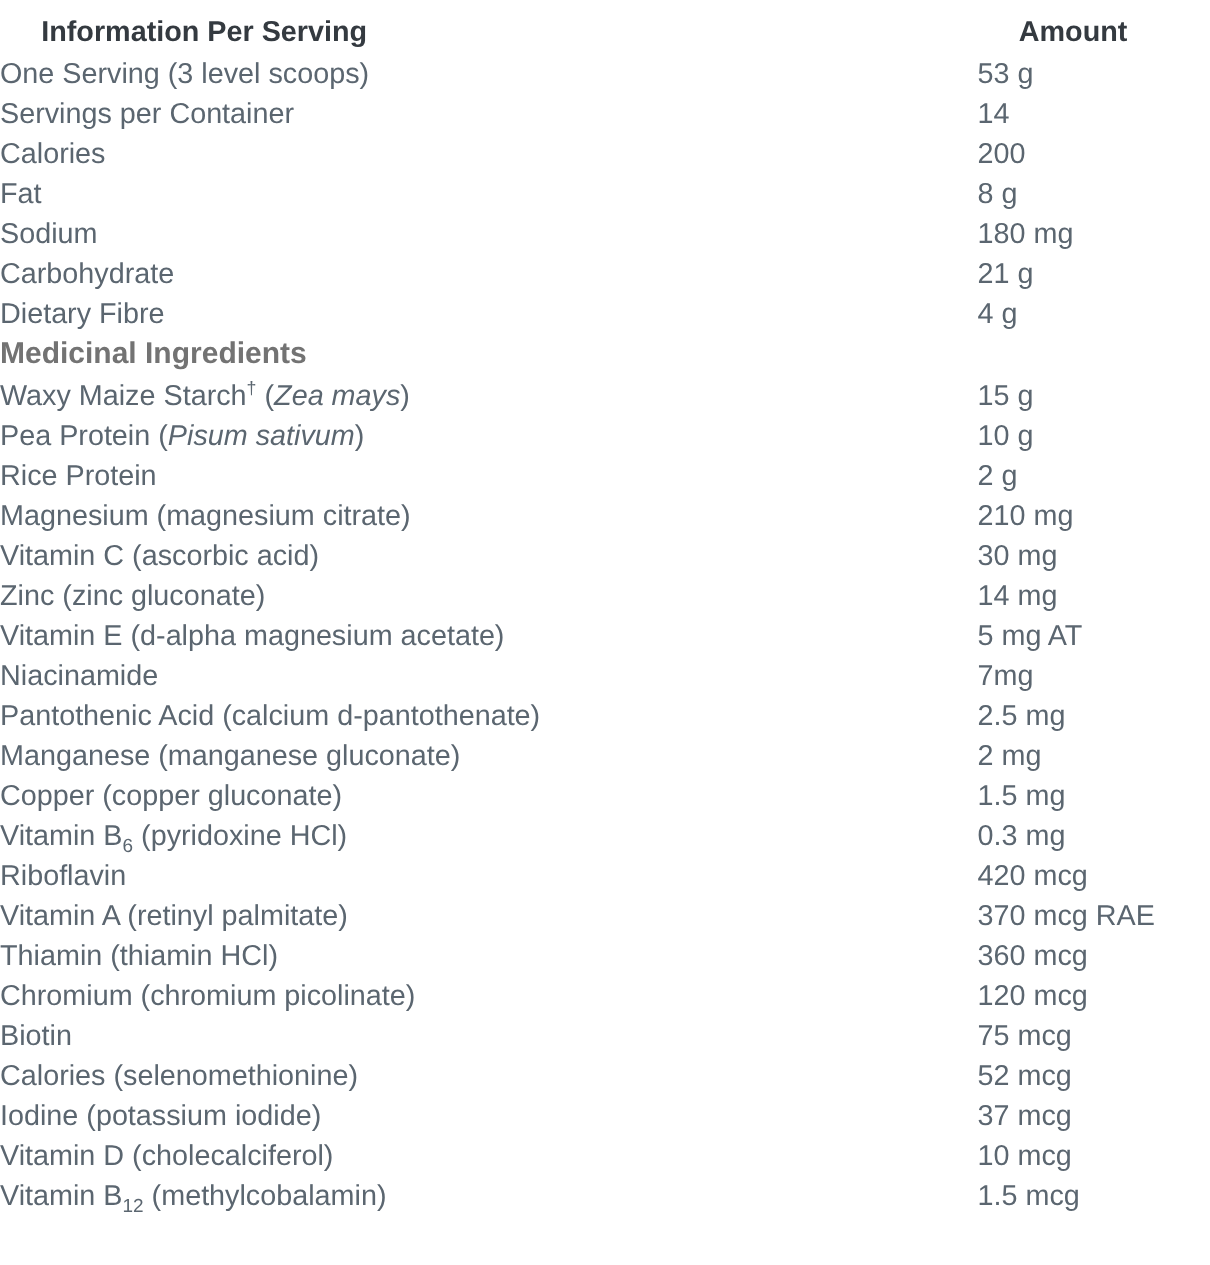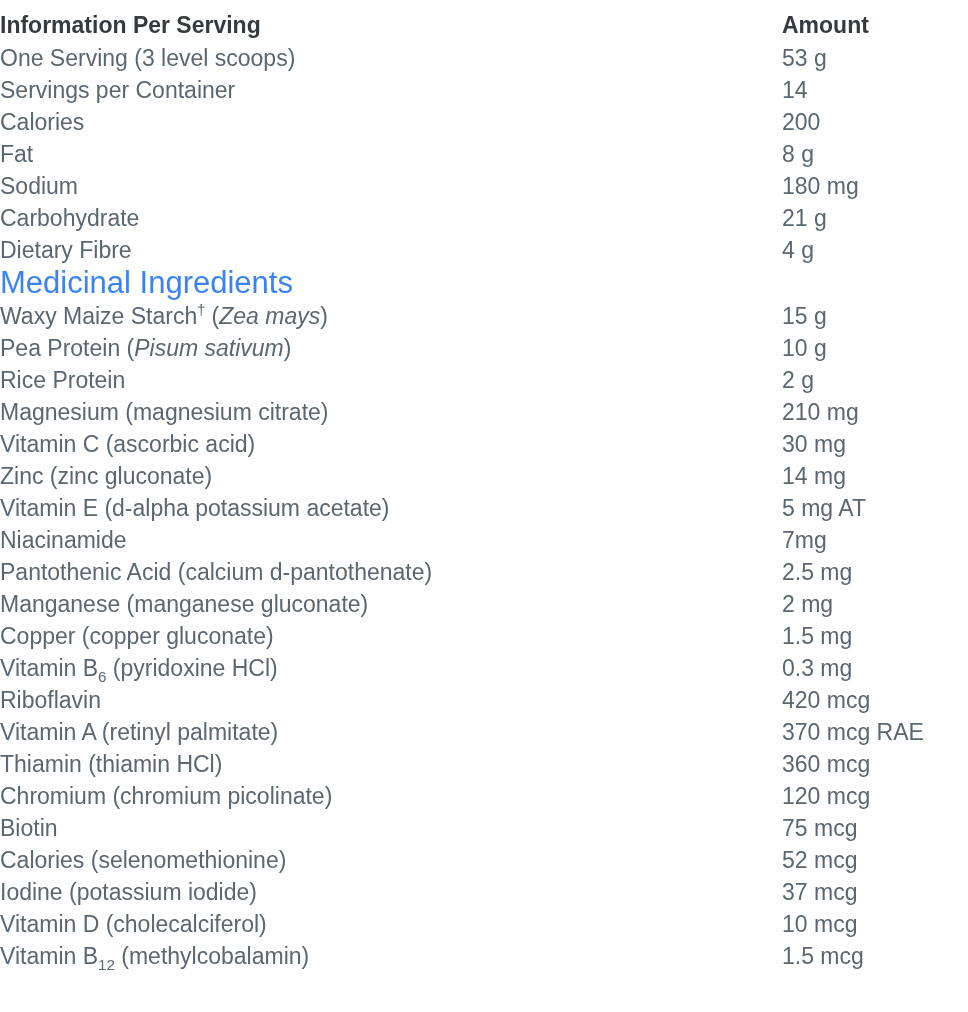--- a/index.html
+++ b/index.html
@@ -41,25 +41,26 @@
   }
   td.label, th.label { padding-left: 22px; }
   td.amount, th.amount { padding-left: 0px; }
 
   tr.header th {
     font-weight: bold;
     color: #343a40;
     font-size: 23px;
     line-height: 34px;
     height: 34px;
+    padding-left: 33px;
   }
   tr.section td {
-    font-weight: normal;
-    color: #3b82f6;
-    font-size: 31px;
+    font-weight: bold;
+    color: #737373;
+    font-size: 24px;
     line-height: 34px;
     height: 34px;
   }
   .it { font-style: italic; margin-top: 14px; }
   sup {
     font-size: 0.62em;
     vertical-align: super;
     line-height: 0;
   }
   sub {
@@ -137,21 +138,21 @@
       </tr>
       <tr>
         <td class="label">Vitamin C (ascorbic acid)</td>
         <td class="amount">30 mg</td>
       </tr>
       <tr>
         <td class="label">Zinc (zinc gluconate)</td>
         <td class="amount">14 mg</td>
       </tr>
       <tr>
-        <td class="label">Vitamin E (d-alpha potassium acetate)</td>
+        <td class="label">Vitamin E (d-alpha magnesium acetate)</td>
         <td class="amount">5 mg AT</td>
       </tr>
       <tr>
         <td class="label">Niacinamide</td>
         <td class="amount">7mg</td>
       </tr>
       <tr>
         <td class="label">Pantothenic Acid (calcium d-pantothenate)</td>
         <td class="amount">2.5 mg</td>
       </tr>

